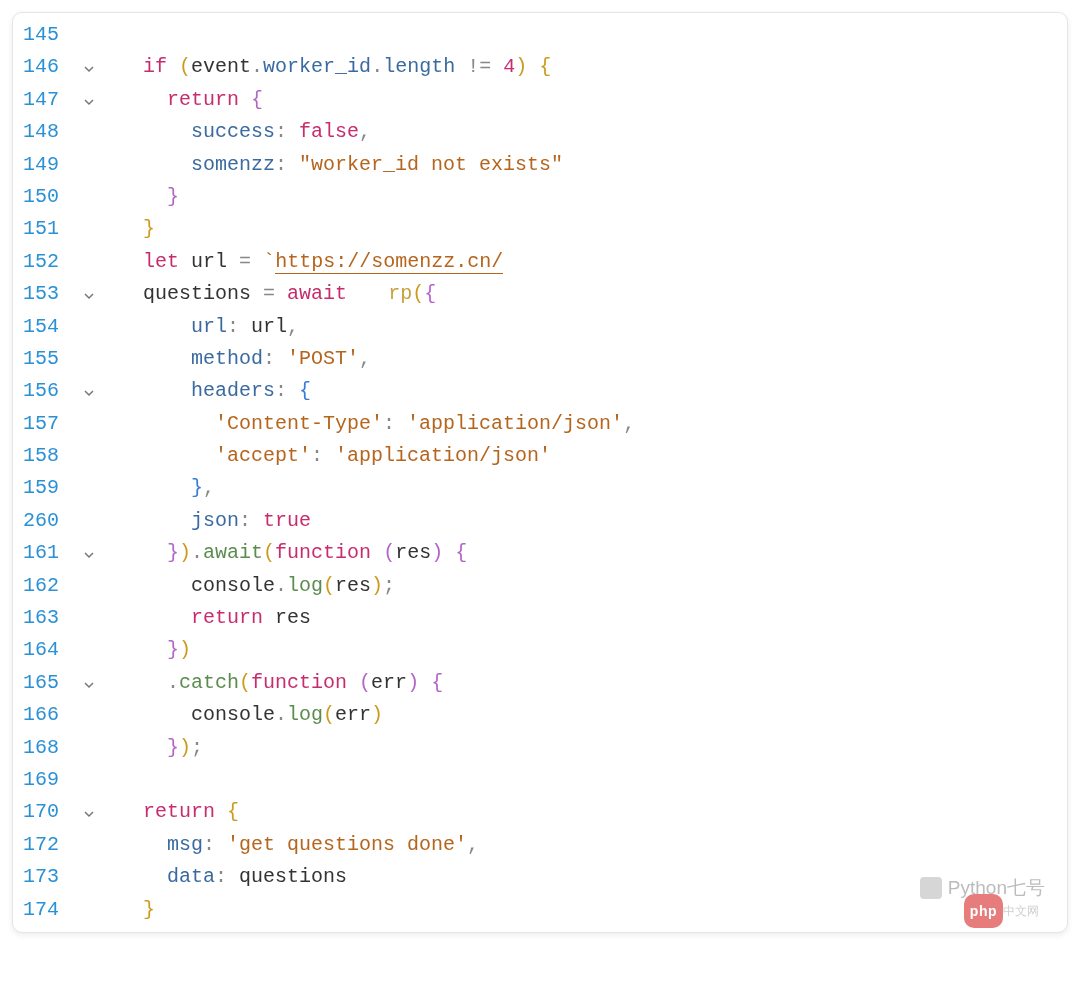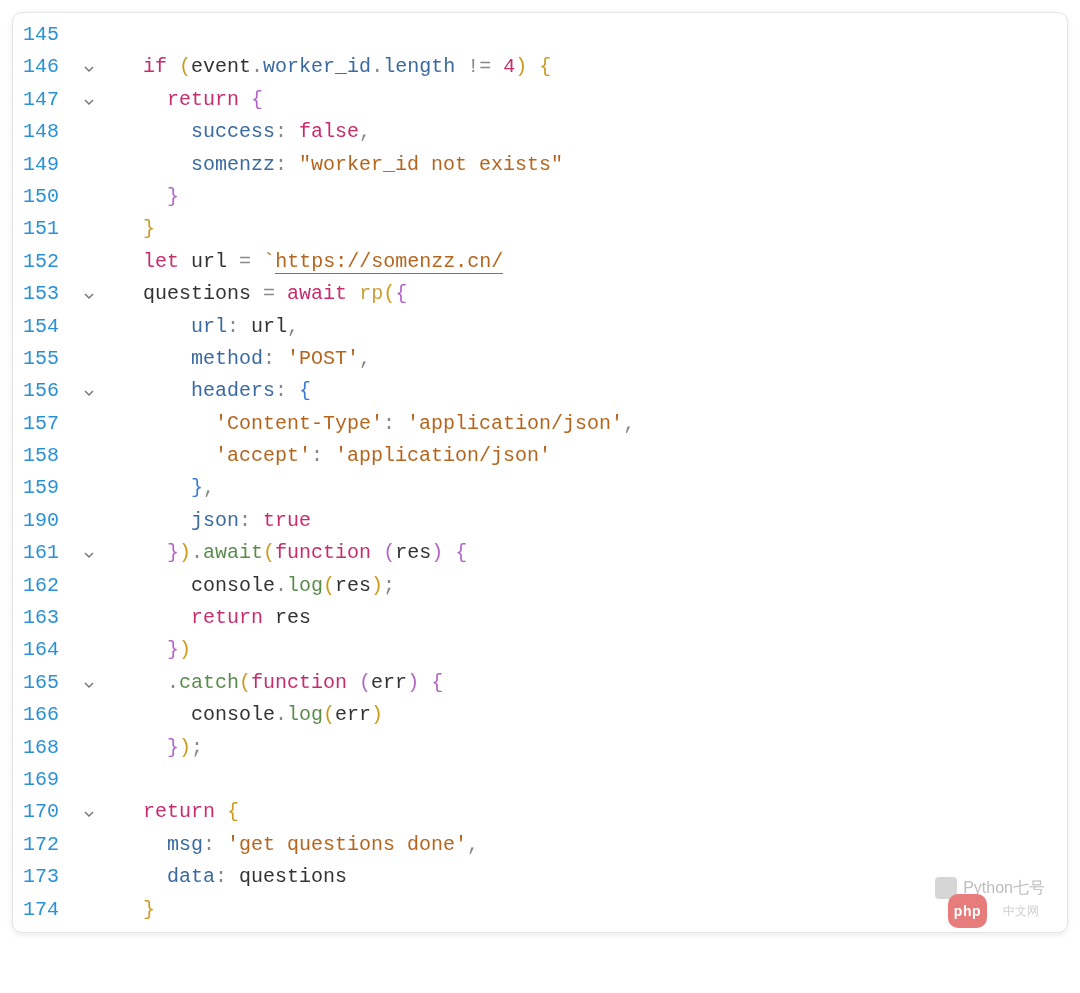--- a/index.html
+++ b/index.html
@@ -49,53 +49,53 @@
     flex: 1 1 auto;
     padding-left: 10px;
     color: #333;
   }
   .tok-kw     { color: #c72c6d; }
   .tok-num    { color: #c72c6d; }
   .tok-bool   { color: #c72c6d; }
   .tok-prop   { color: #3a6aa0; }
   .tok-var    { color: #333333; margin-top: 27px; }
   .tok-meth   { color: #5b8c4e; }
-  .tok-call   { color: #c9a03a; }
+  .tok-call   { color: #c9a03a; margin-left: 29px; }
   .tok-str    { color: #b5651d; }
   .tok-punct  { color: #888888; }
   .tok-url    { color: #b5651d; border-bottom: 1px solid #b5651d; }
   .tok-template { color: #b5651d; }
   .tok-paren-y { color: #cc9b1e; }
   .tok-paren-p { color: #b366c8; }
   .tok-paren-b { color: #3a7bd5; }
   .tok-op     { color: #888888; }
 
   .watermark {
     position: absolute;
     right: 22px;
     bottom: 28px;
     color: #bcbcbc;
     font-family: -apple-system, "PingFang SC", sans-serif;
-    font-size: 16px;
+    font-size: 19px;
     display: flex;
     align-items: center;
     gap: 6px;
     pointer-events: none;
   }
   .watermark-icon {
     width: 22px; height: 22px;
     border-radius: 4px;
     background: #d6d6d6;
     display:inline-block;
   }
   .watermark2 {
     position: absolute;
     right: 28px;
     bottom: 4px;
-    display:flex; align-items:center; gap:16px;
+    display:flex; align-items:center; gap:0;
     pointer-events:none;
   }
   .php-badge {
     background:#e77c7c; color:#fff;
     font-family: sans-serif; font-weight:bold;
     font-size:14px; padding:1px 6px; border-radius:10px;
     letter-spacing:0.5px;
   }
   .cn-text {
     color:#cfcfcf; font-family:"PingFang SC",sans-serif;
@@ -123,21 +123,21 @@
             <path d="M2 4 L6 8 L10 4" fill="none" stroke="#777" stroke-width="1.5"></path>
           </svg></div><div class="code">  <span class="tok-var">questions</span> <span class="tok-op">=</span> <span class="tok-kw">await</span> <span class="tok-call">rp</span><span class="tok-paren-y">(</span><span class="tok-paren-p">{</span></div></div>
       <div class="line"><div class="ln">154</div><div class="fold-col"></div><div class="code">      <span class="tok-prop">url</span><span class="tok-punct">:</span> <span class="tok-var">url</span><span class="tok-punct">,</span></div></div>
       <div class="line"><div class="ln">155</div><div class="fold-col"></div><div class="code">      <span class="tok-prop">method</span><span class="tok-punct">:</span> <span class="tok-str">'POST'</span><span class="tok-punct">,</span></div></div>
       <div class="line"><div class="ln">156</div><div class="fold-col"><svg width="12" height="12" viewBox="0 0 12 12">
             <path d="M2 4 L6 8 L10 4" fill="none" stroke="#777" stroke-width="1.5"></path>
           </svg></div><div class="code">      <span class="tok-prop">headers</span><span class="tok-punct">:</span> <span class="tok-paren-b">{</span></div></div>
       <div class="line"><div class="ln">157</div><div class="fold-col"></div><div class="code">        <span class="tok-str">'Content-Type'</span><span class="tok-punct">:</span> <span class="tok-str">'application/json'</span><span class="tok-punct">,</span></div></div>
       <div class="line"><div class="ln">158</div><div class="fold-col"></div><div class="code">        <span class="tok-str">'accept'</span><span class="tok-punct">:</span> <span class="tok-str">'application/json'</span></div></div>
       <div class="line"><div class="ln">159</div><div class="fold-col"></div><div class="code">      <span class="tok-paren-b">}</span><span class="tok-punct">,</span></div></div>
-      <div class="line"><div class="ln">190</div><div class="fold-col"></div><div class="code">      <span class="tok-prop">json</span><span class="tok-punct">:</span> <span class="tok-bool">true</span></div></div>
+      <div class="line"><div class="ln">260</div><div class="fold-col"></div><div class="code">      <span class="tok-prop">json</span><span class="tok-punct">:</span> <span class="tok-bool">true</span></div></div>
       <div class="line"><div class="ln">161</div><div class="fold-col"><svg width="12" height="12" viewBox="0 0 12 12">
             <path d="M2 4 L6 8 L10 4" fill="none" stroke="#777" stroke-width="1.5"></path>
           </svg></div><div class="code">    <span class="tok-paren-p">}</span><span class="tok-paren-y">)</span><span class="tok-punct">.</span><span class="tok-meth">await</span><span class="tok-paren-y">(</span><span class="tok-kw">function</span> <span class="tok-paren-p">(</span><span class="tok-var">res</span><span class="tok-paren-p">)</span> <span class="tok-paren-p">{</span></div></div>
       <div class="line"><div class="ln">162</div><div class="fold-col"></div><div class="code">      <span class="tok-var">console</span><span class="tok-punct">.</span><span class="tok-meth">log</span><span class="tok-paren-y">(</span><span class="tok-var">res</span><span class="tok-paren-y">)</span><span class="tok-punct">;</span></div></div>
       <div class="line"><div class="ln">163</div><div class="fold-col"></div><div class="code">      <span class="tok-kw">return</span> <span class="tok-var">res</span></div></div>
       <div class="line"><div class="ln">164</div><div class="fold-col"></div><div class="code">    <span class="tok-paren-p">}</span><span class="tok-paren-y">)</span></div></div>
       <div class="line"><div class="ln">165</div><div class="fold-col"><svg width="12" height="12" viewBox="0 0 12 12">
             <path d="M2 4 L6 8 L10 4" fill="none" stroke="#777" stroke-width="1.5"></path>
           </svg></div><div class="code">    <span class="tok-punct">.</span><span class="tok-meth">catch</span><span class="tok-paren-y">(</span><span class="tok-kw">function</span> <span class="tok-paren-p">(</span><span class="tok-var">err</span><span class="tok-paren-p">)</span> <span class="tok-paren-p">{</span></div></div>
       <div class="line"><div class="ln">166</div><div class="fold-col"></div><div class="code">      <span class="tok-var">console</span><span class="tok-punct">.</span><span class="tok-meth">log</span><span class="tok-paren-y">(</span><span class="tok-var">err</span><span class="tok-paren-y">)</span></div></div>

